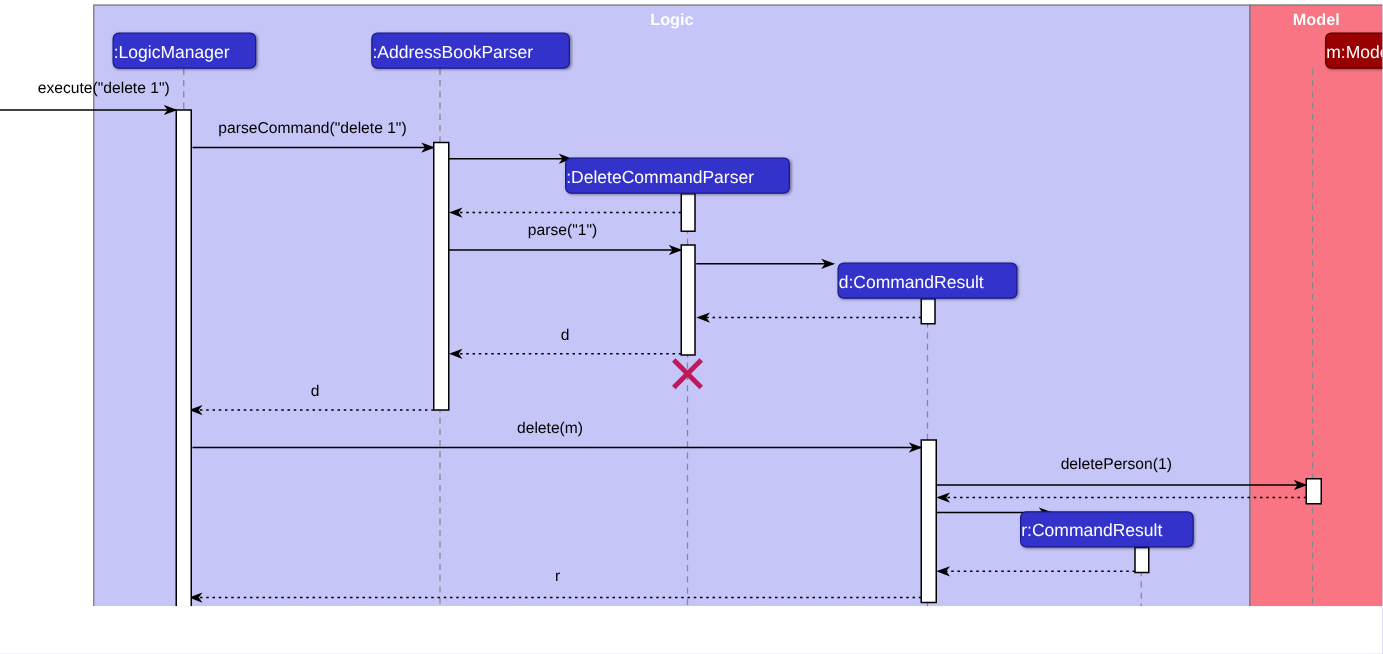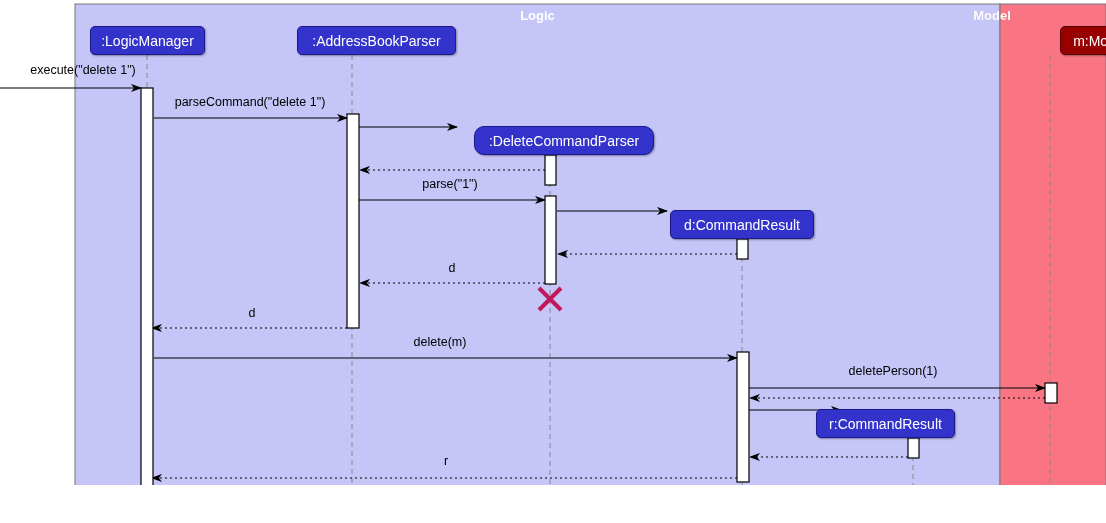--- a/index.html
+++ b/index.html
@@ -24,21 +24,20 @@
   }
   .box {
     position: absolute;
     background: #3333cc;
     border: 1px solid #1a1a8c;
     border-radius: 5px;
     color: #ffffff;
     font-size: 14px;
     display: flex;
     align-items: center;
-    justify-content: center;
     white-space: nowrap;
     box-sizing: border-box;
     box-shadow: 1px 1px 2px rgba(0,0,0,0.35);
     z-index: 5;
   }
   .box.model-box {
     background: #990000;
     border: 1px solid #550000;
   }
   .grouplabel {
@@ -117,28 +116,28 @@
         <rect x="908" y="438" width="11" height="20" fill="#ffffff" stroke="#000000" stroke-width="1.2"></rect>
         <rect x="1045" y="383" width="12" height="20" fill="#ffffff" stroke="#000000" stroke-width="1.2"></rect>
       </g>
     <g id="g-destroy">
         <line x1="539" y1="288" x2="561" y2="310" stroke="#c2185b" stroke-width="4" stroke-linecap="butt"></line>
         <line x1="561" y1="288" x2="539" y2="310" stroke="#c2185b" stroke-width="4" stroke-linecap="butt"></line>
       </g>
   </svg>
   <div id="overlay">
       <div class="grouplabel" style="left: 537.5px; top: 8px; transform: translateX(-50%);">Logic</div>
-      <div class="grouplabel model-label" style="left: 992px; top: 8px; transform: translateX(-50%); text-align: center;">Model</div>
+      <div class="grouplabel model-label" style="left: 1053px; top: 8px; transform: translateX(-50%); text-align: center;">Model</div>
       <div class="box" style="left: 90px; top: 26px; width: 115px; height: 29px;">
         <span>:LogicManager</span>
       </div>
       <div class="box" style="left: 272px; top: 26px; width: 159px; height: 29px; margin-left: 25px;">
         <span>:AddressBookParser</span>
       </div>
-      <div class="box" style="left: 474px; top: 126px; width: 180px; height: 29px; border-radius: 10px;">
+      <div class="box" style="left: 452px; top: 126px; width: 180px; height: 29px;">
         <span>:DeleteCommandParser</span>
       </div>
       <div class="box" style="left: 670px; top: 210px; width: 144px; height: 29px;">
         <span>d:CommandResult</span>
       </div>
       <div class="box" style="left: 816px; top: 409px; width: 139px; height: 29px;">
         <span>r:CommandResult</span>
       </div>
       <div class="box model-box" style="left: 1060px; top: 26px; width: 80px; height: 29px;">
         <span>m:Model</span>

